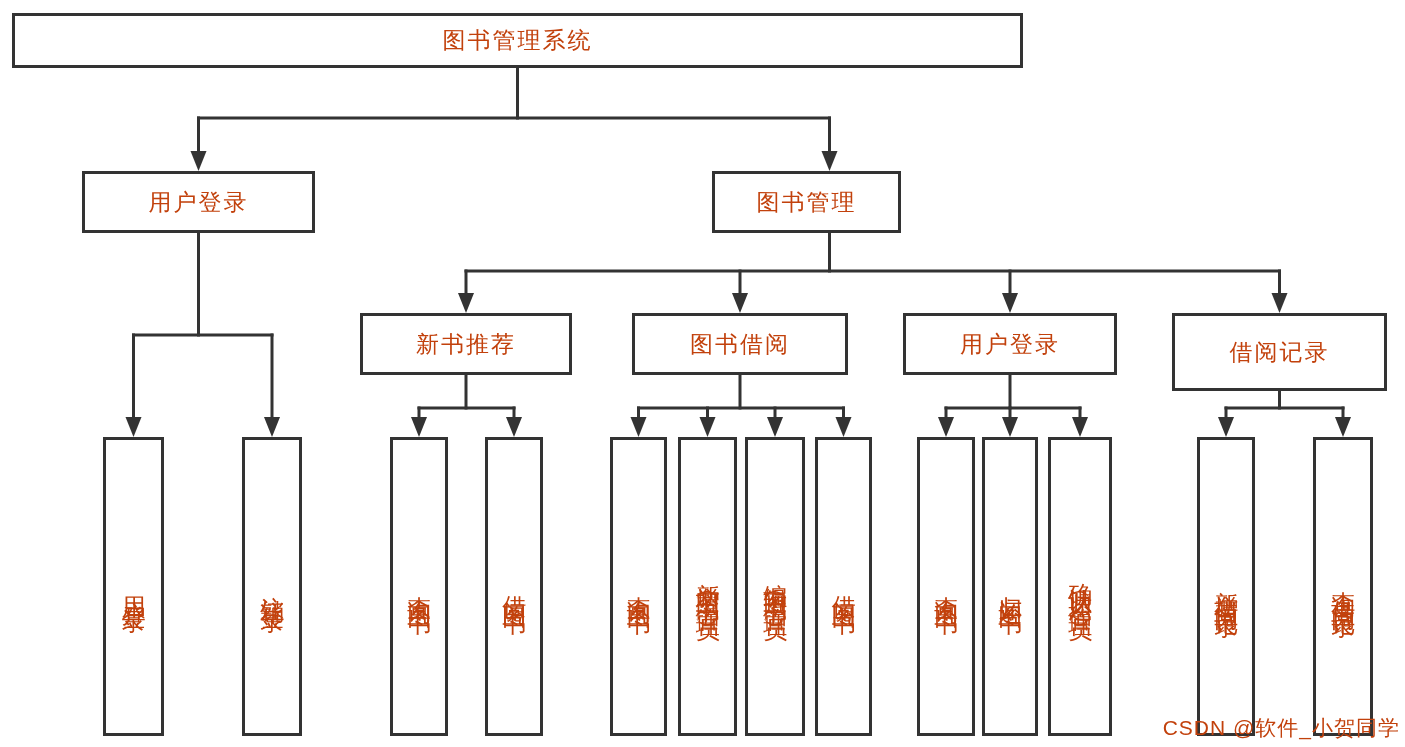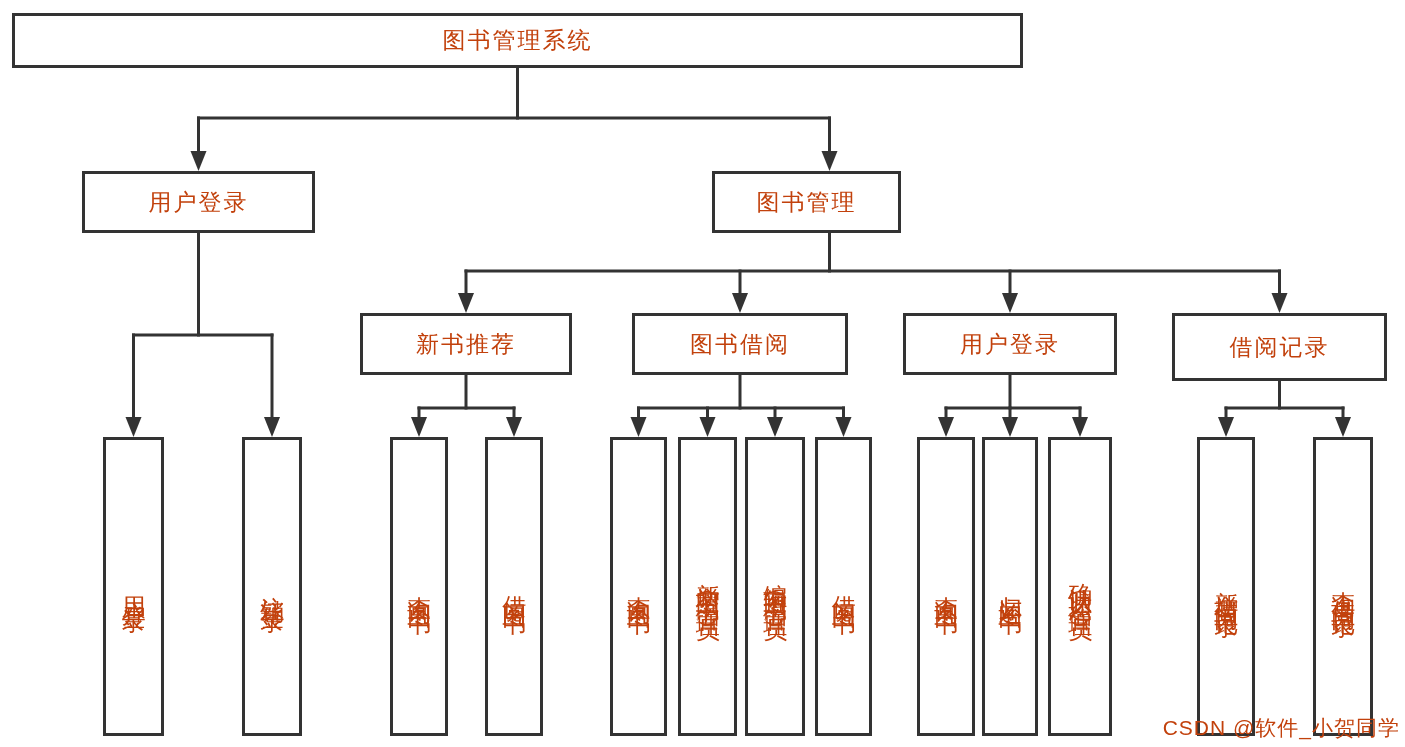--- a/index.html
+++ b/index.html
@@ -137,21 +137,21 @@
 
 <div class="node h" id="n-new-rec" style="left: 360px; top: 313px; width: 212px; height: 62px;">
   <span>新书推荐</span>
 </div>
 <div class="node h" id="n-borrow" style="left: 632px; top: 313px; width: 216px; height: 62px;">
   <span>图书借阅</span>
 </div>
 <div class="node h" id="n-current" style="left: 903px; top: 313px; width: 214px; height: 62px;">
   <span>用户登录</span>
 </div>
-<div class="node h" id="n-records" style="left: 1172px; top: 313px; width: 215px; height: 68px;">
+<div class="node h" id="n-records" style="left: 1172px; top: 313px; width: 215px; height: 78px;">
   <span>借阅记录</span>
 </div>
 
 <div class="node v" id="n-a1" style="left: 103px; top: 437px; width: 61px; height: 299px;">
   <span class="vt">用户登录</span>
 </div>
 <div class="node v" id="n-a2" style="left: 242px; top: 437px; width: 60px; height: 299px;">
   <span class="vt">注销登录</span>
 </div>
 

